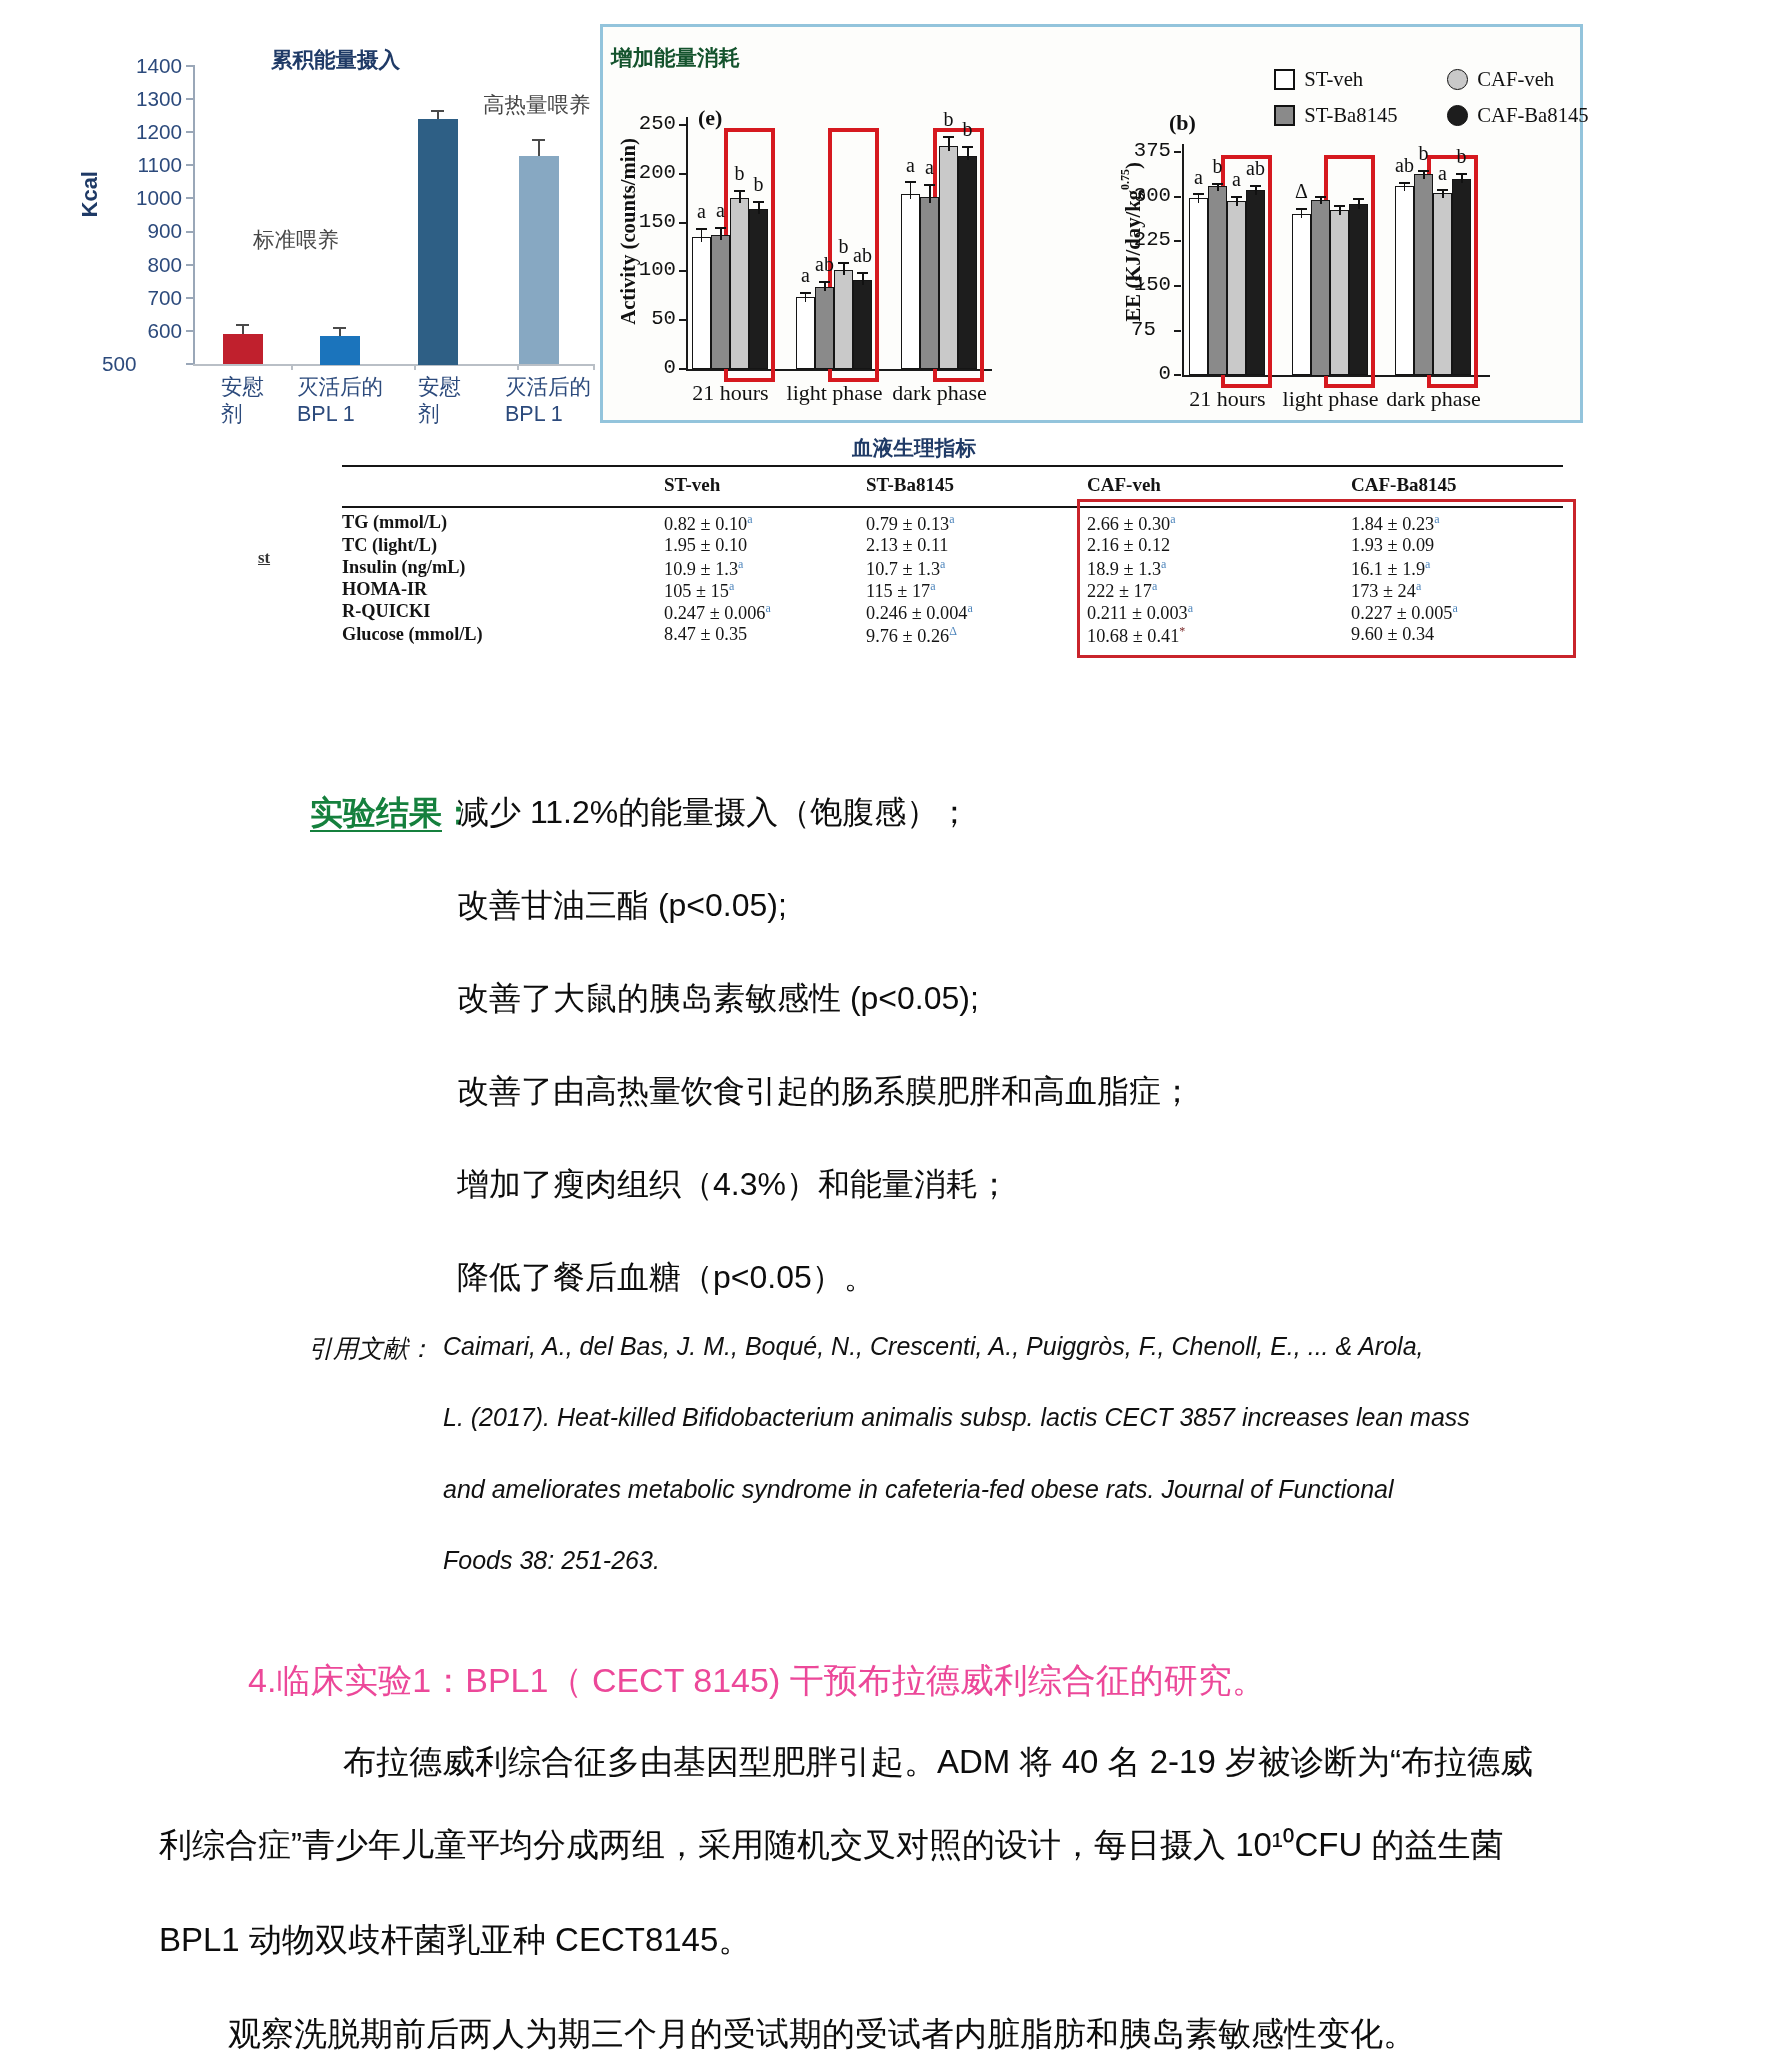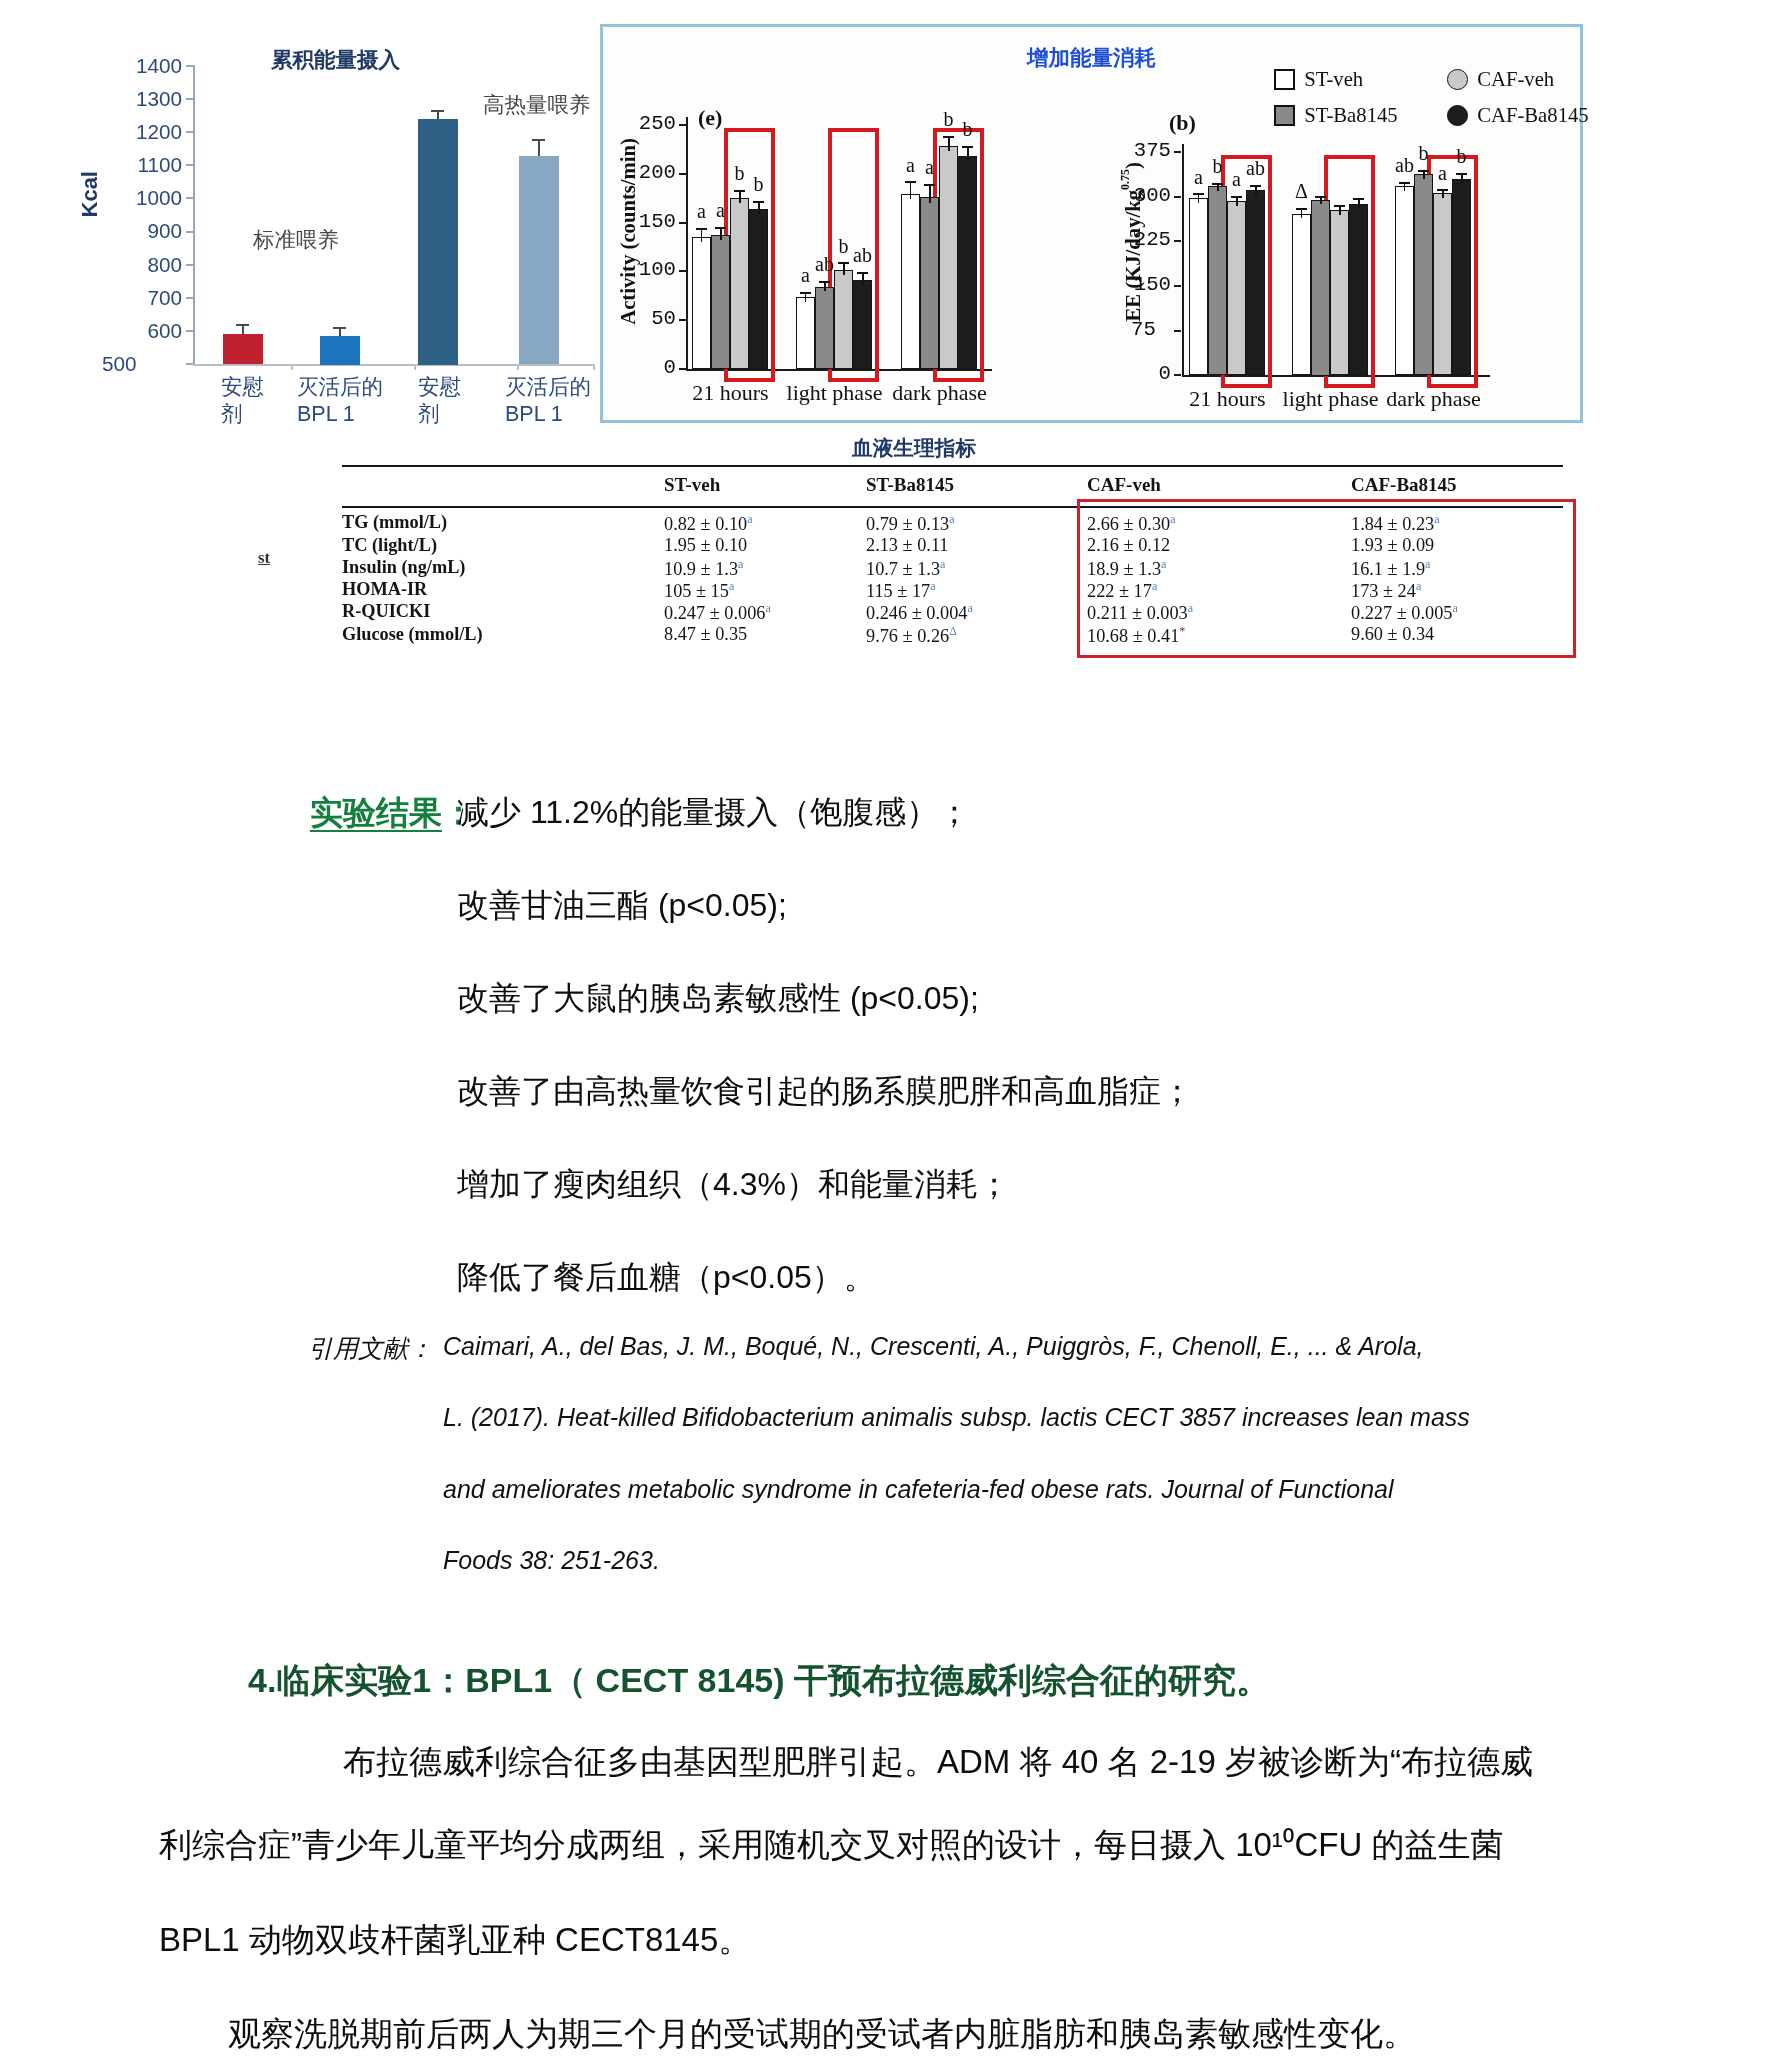--- a/index.html
+++ b/index.html
@@ -11,21 +11,21 @@
   #intake-chart{position:absolute;left:72px;top:32px;width:524px;height:445px}
   .intake-title{left:199px;top:12.7px;font-size:21.5px;font-weight:bold;color:#1f3a66;white-space:nowrap}
   .intake-ylabel{left:4.8px;top:139px;writing-mode:vertical-rl;transform:rotate(180deg);font-size:22px;font-weight:bold;color:#1f3a66}
   .intake-tick{font-size:20.7px;color:#2c4a7c}
   .intake-cat{font-size:21.5px;color:#2c4a7c;line-height:1.25;white-space:nowrap}
   .intake-group-label{font-size:21.5px;color:#474747;white-space:nowrap}
   .g1{left:181px;top:193px}.g2{left:411px;top:58px}
 
   
   #ee-panel{position:absolute;left:600px;top:24px;width:983px;height:399px;border:3.2px solid #93c4dc;background:#fdfdfb}
-  .panel-title{left:0;right:0;top:16px;text-align:center;font-size:21.5px;font-weight:bold;color:#1d4ed8}
+  .panel-title{left:8px;right:0;top:16px;font-size:21.5px;font-weight:bold;color:#14532d}
   #chart-e,#chart-b{position:absolute;left:0;top:0;width:100%;height:100%}
   .stick{font-family:Liberation Mono, monospace;font-size:20.7px;color:#111}
   .slabel{font-family:"Liberation Serif",serif;font-size:22px;color:#111;white-space:nowrap}
   .sylabel{font-family:"Liberation Serif",serif;font-weight:bold;font-size:20.7px;color:#111;writing-mode:vertical-rl;transform:rotate(180deg);white-space:nowrap}
   .tag{font-family:"Liberation Serif",serif;font-weight:bold;font-size:22px;color:#111}
   .sig{font-family:"Liberation Serif",serif;font-size:20px;color:#111;text-align:center}
   #ee-legend{position:absolute;left:671px;top:41px;display:grid;grid-template-columns:173px auto;row-gap:12.7px}
   .leg-item{display:flex;align-items:center;gap:9.5px;font-family:"Liberation Serif",serif;font-size:20.7px;color:#111;white-space:nowrap}
   .leg-sq{width:20.7px;height:20.7px;border:2.4px solid #111;flex:0 0 auto}
   .leg-ci{width:20.7px;height:20.7px;border:1.6px solid #111;border-radius:50%;flex:0 0 auto}
@@ -40,21 +40,21 @@
   .t-val sup,.sup{font-size:12px;vertical-align:super}
   .sup-a{color:#4f86bc}.sup-star{color:#7a2a2a}
   #side-note{position:absolute;left:258px;top:548px;font-family:"Liberation Serif",serif;font-weight:bold;font-size:16.7px;color:#333;text-decoration:underline}
 
   
   #results-label{position:absolute;left:310px;top:791px;font-size:33px;font-weight:bold;color:#15803d;white-space:nowrap}
   .ul{text-decoration:underline;text-underline-offset:5.6px;text-decoration-thickness:2.4px}
   .result-item{font-size:32px;color:#0d0d0d;white-space:nowrap}
   #citation-label{position:absolute;left:308px;top:1332px;font-size:25px;font-style:italic;color:#111;white-space:nowrap}
   .citation-line{font-size:25px;font-style:italic;color:#111;white-space:nowrap}
-  #section-heading{position:absolute;left:248px;top:1658px;font-size:34px;font-weight:bold;color:#14532d;white-space:nowrap}
+  #section-heading{position:absolute;left:248px;top:1658px;font-size:34px;font-weight:normal;color:#ec4899;white-space:nowrap}
   .para-line{font-size:33px;color:#0d0d0d;white-space:nowrap}
 </style>
 </head>
 <body>
 
 <div id="page">
 
   <div id="intake-chart">
     <div class="abs intake-title">累积能量摄入</div>
     <div class="abs intake-ylabel">Kcal</div>

